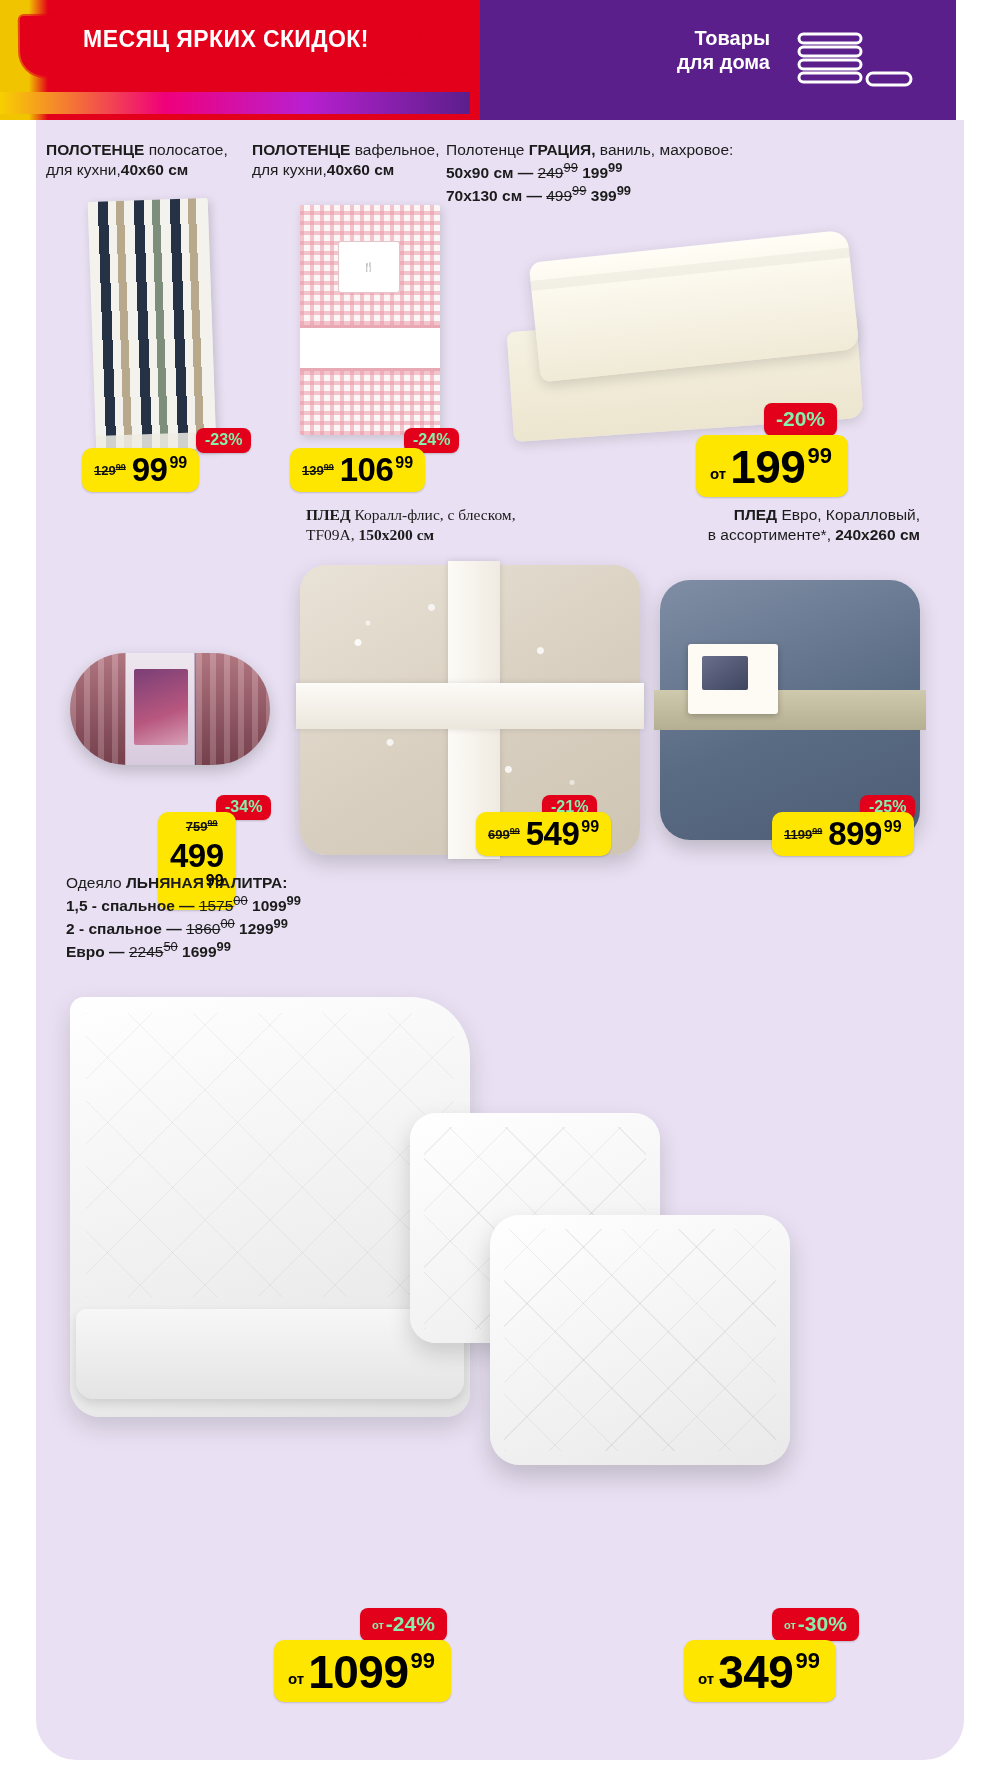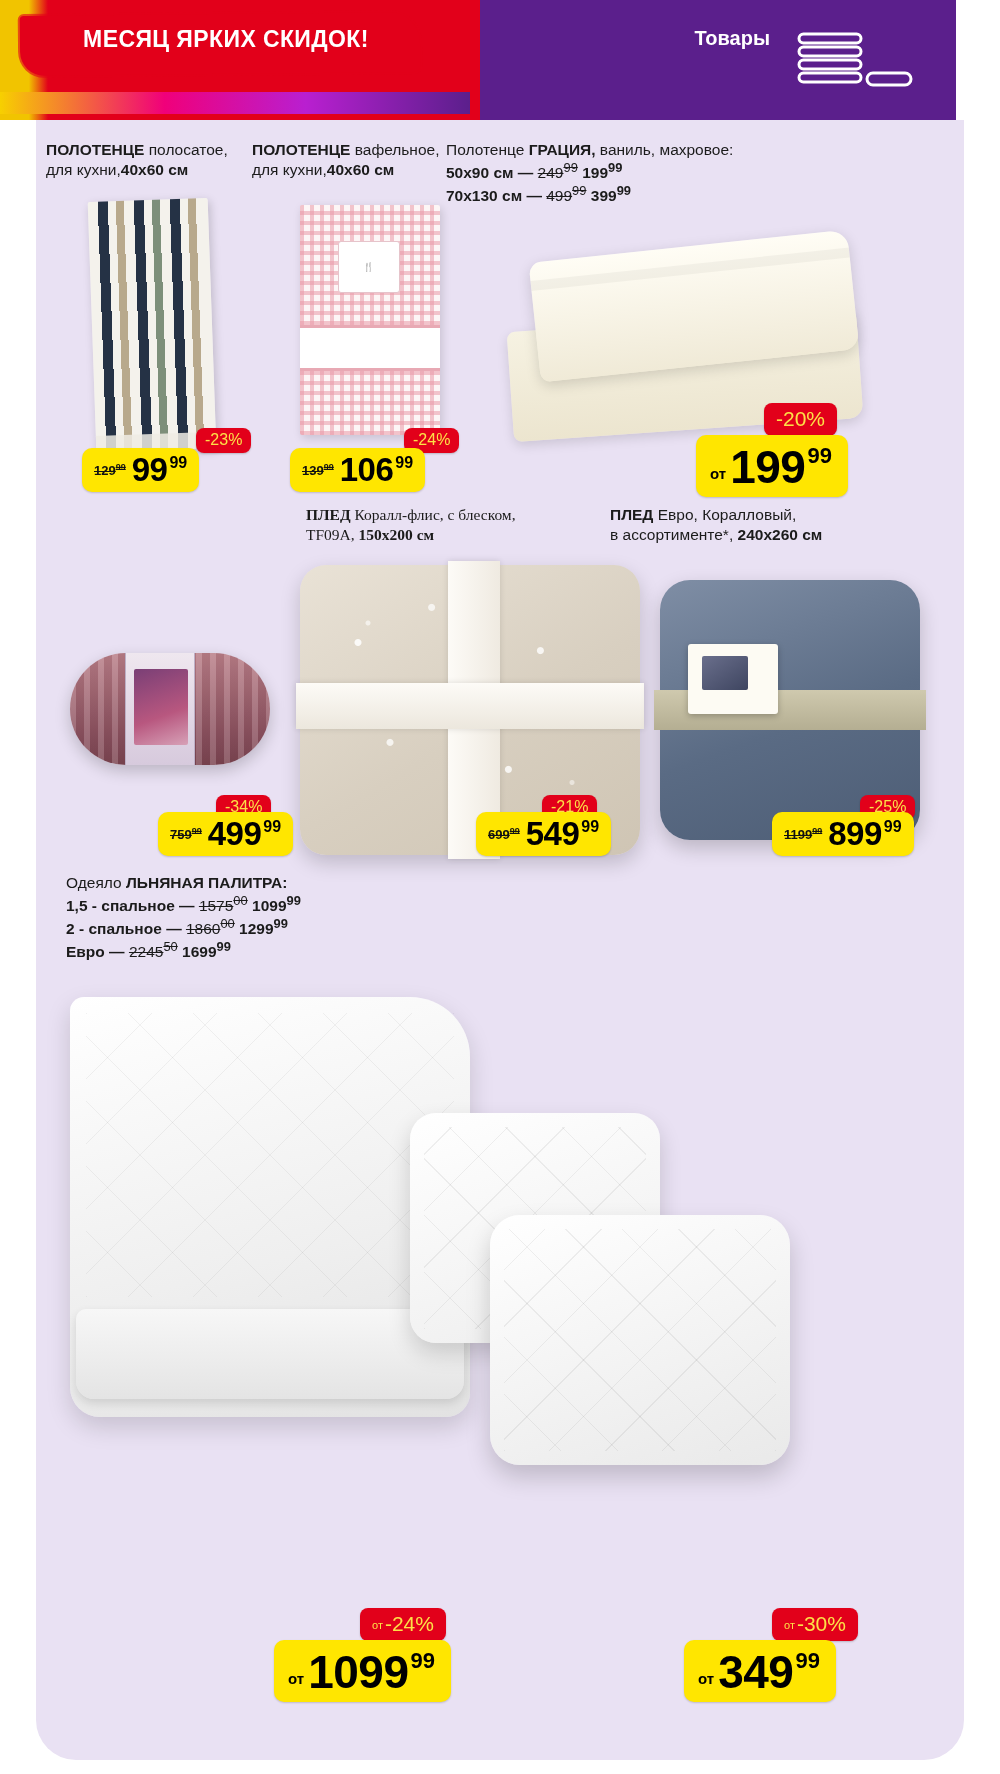--- a/index.html
+++ b/index.html
@@ -71,21 +71,21 @@
   .tag .old {
     font-size:13px; color:#111; text-decoration: line-through;
     margin-right:6px; margin-bottom:7px; font-weight:bold;
     white-space:nowrap;
   }
   .tag .old sup { font-size:9px; text-decoration: line-through; }
   .tag .pre { font-size:13px; font-weight:bold; margin-right:4px; margin-bottom:4px; }
   .tag .main { font-size:33px; font-weight:bold; line-height:.92; letter-spacing:-.5px; }
   .tag .cents { font-size:16px; font-weight:bold; margin-left:2px; margin-bottom:13px; }
   .disc {
-    position:absolute; background:#e2001a; color:#fde047; font-weight:normal;
+    position:absolute; background:#e2001a; color:#86efac; font-weight:bold;
     font-size:16px; border-radius:8px; padding:3px 9px 4px 9px;
     box-shadow:0 1px 2px rgba(0,0,0,.2);
     white-space:nowrap;
     text-align:center;
   }
   .disc .ot { font-size:11px; vertical-align:2px; margin-right:2px; }
 
   .tag.big { padding:8px 16px 9px 14px; }
   .tag.big .main { font-size:46px; }
   .tag.big .cents { font-size:22px; margin-bottom:19px; }
@@ -279,20 +279,21 @@
 <div class="page">
 
   <div class="header">
     <div class="hdr-ribbon"></div>
     <div class="hdr-ribbon-strip"></div>
     <div class="hdr-brush"></div>
     <div class="hdr-brush-txt">МЕСЯЦ  ЯРКИХ  СКИДОК!</div>
 
     <div class="hdr-title">
       <div>Товары</div>
+      <div>для дома</div>
     </div>
 
     <svg class="hdr-logo" viewBox="0 0 120 66">
       <g fill="none" stroke="#ffffff" stroke-width="3">
         <rect x="4" y="4" width="62" height="9" rx="4.5"></rect>
         <rect x="4" y="17" width="62" height="9" rx="4.5"></rect>
         <rect x="4" y="30" width="62" height="9" rx="4.5"></rect>
         <rect x="4" y="43" width="62" height="9" rx="4.5"></rect>
         <rect x="72" y="43" width="44" height="12" rx="6"></rect>
       </g>
@@ -363,21 +364,21 @@
     <span class="main">199</span>
     <span class="cents">99</span>
   </div>
 
 
   <div class="ttl" style="left:306px; top:505px; width:290px;font-family:Liberation Serif, serif;">
     <b>ПЛЕД</b><span> Коралл-флис, с блеском,</span><br>
     <span>TF09A, </span><b>150х200 см</b>
   </div>
 
-  <div class="ttl" style="left:610px; top:505px; width:310px;">
+  <div class="ttl" style="left:610px; top:505px; width:310px;text-align:right;">
     <b>ПЛЕД</b><span> Евро, Коралловый,</span><br>
     <span>в ассортименте*, </span><b>240х260 см</b>
   </div>
 
   <div class="img plaid-roll">
     <div class="roll"></div>
     <div class="belt"></div>
   </div>
 
   <div class="img plaid-beige">
@@ -390,21 +391,21 @@
 
   <div class="img plaid-blue">
     <div class="base"></div>
     <div class="ribh"></div>
     <div class="card"></div>
   </div>
 
   <div class="disc" style="left:216px; top:795px;">
     <span>-34%</span>
   </div>
-  <div class="tag" style="left:158px; top:812px;">
+  <div class="tag" style="left:158px; top:812px;flex-direction:column;">
     <span class="old"><span>759</span><sup>99</sup></span>
     <span class="main">499</span>
     <span class="cents">99</span>
   </div>
 
   <div class="disc" style="left:542px; top:795px;">
     <span>-21%</span>
   </div>
   <div class="tag" style="left:476px; top:812px;">
     <span class="old"><span>699</span><sup>99</sup></span>

